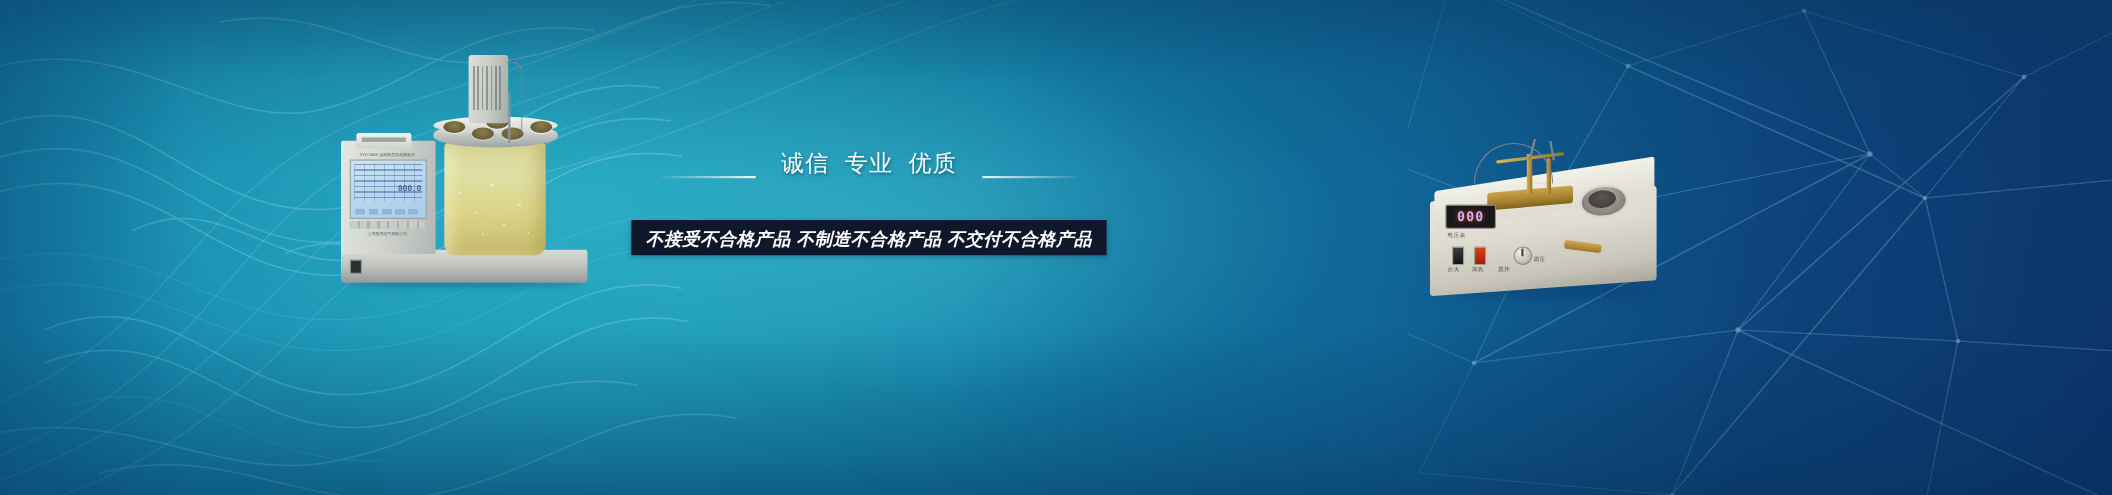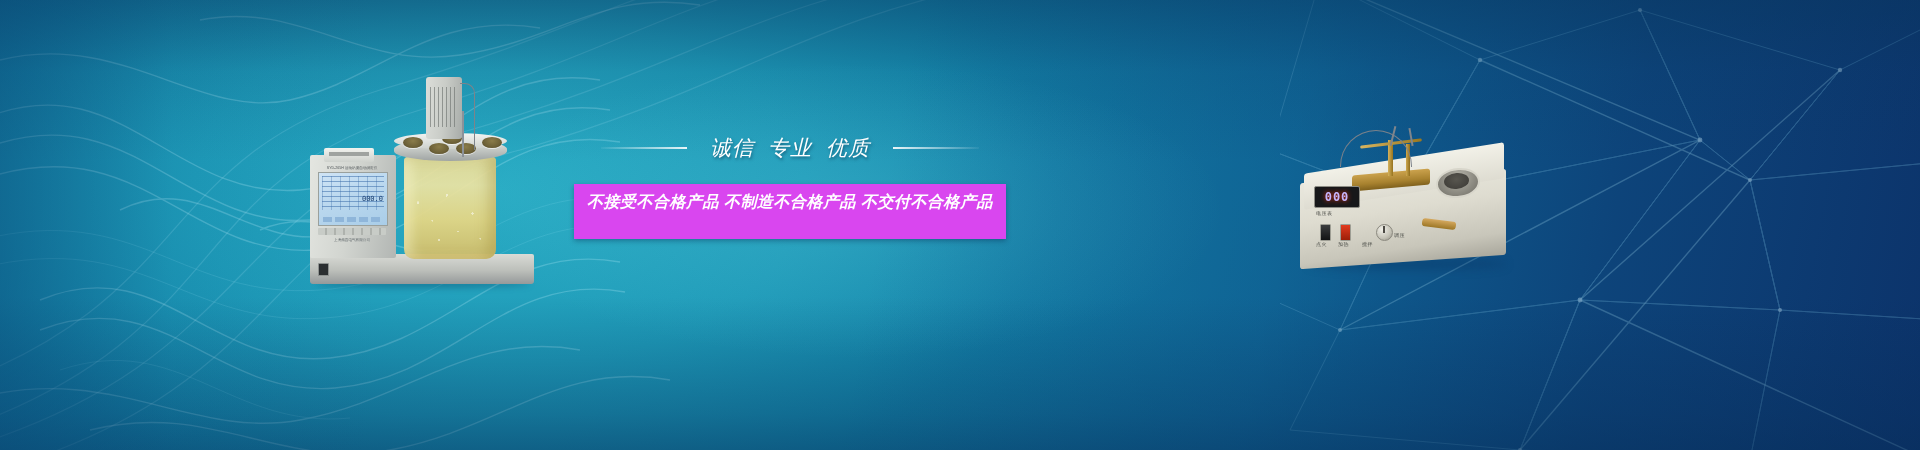--- a/index.html
+++ b/index.html
@@ -109,60 +109,59 @@
     font-size: 15px;
     letter-spacing: 2.0px;
     color: #e8f6fb;
     white-space: nowrap;
     font-family: "Liberation Serif", serif;
     text-shadow: 1px 1px 2px rgba(0,40,70,0.5);
   }
   .tagrow {
     margin-top: 22px;
     display: flex;
-    align-items: center;
+    align-items: flex-end;
     justify-content: center;
     gap: 16px;
-    font-style: italic;
   }
   .rule {
     width: 86px;
     height: 2px;
     background: linear-gradient(90deg, rgba(255,255,255,0.05), rgba(255,255,255,0.9));
   }
   .rule.right {
     background: linear-gradient(90deg, rgba(255,255,255,0.9), rgba(255,255,255,0.05));
   }
   .tagwords {
     font-size: 21px;
     color: #ffffff;
     letter-spacing: 1px;
     white-space: nowrap;
     text-shadow: 1px 2px 3px rgba(0,40,70,0.5);
   }
   .tagwords span { margin: 0 7px; }
   .ribbon {
-    margin-top: 22px;
+    margin-top: 38px;
     display: inline-block;
-    background: #d946ef;
+    background: #0f172a;
     color: #ffffff;
     font-size: 16px;
     font-weight: bold;
     letter-spacing: 0.5px;
-    padding: 8px 13px 26px 13px;
+    padding: 8px 13px 3px 13px;
     white-space: nowrap;
     box-shadow: 0 2px 5px rgba(0,30,60,0.35);
     font-style: italic;
   }
 
   
   .instr-left {
     position: absolute;
     left: 302px;
-    top: 71px;
+    top: 44px;
     width: 240px;
     height: 230px;
   }
   .vb-base {
     position: absolute;
     left: 8px; top: 183px;
     width: 224px; height: 30px;
     background: linear-gradient(180deg,#d9dbd6 0%,#bcbfba 55%,#95999a 100%);
     border-radius: 2px 2px 3px 3px;
   }

